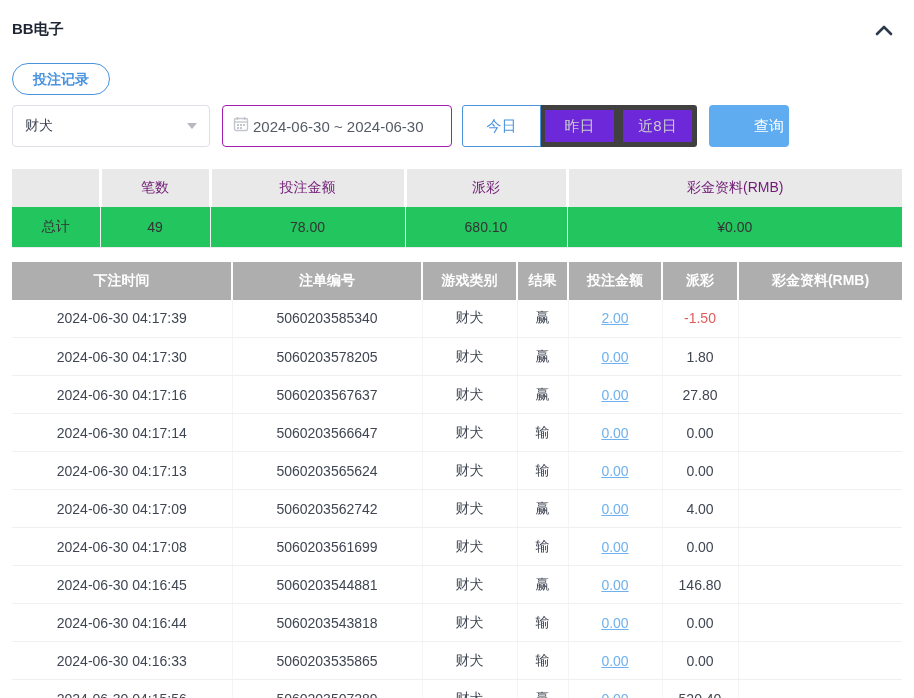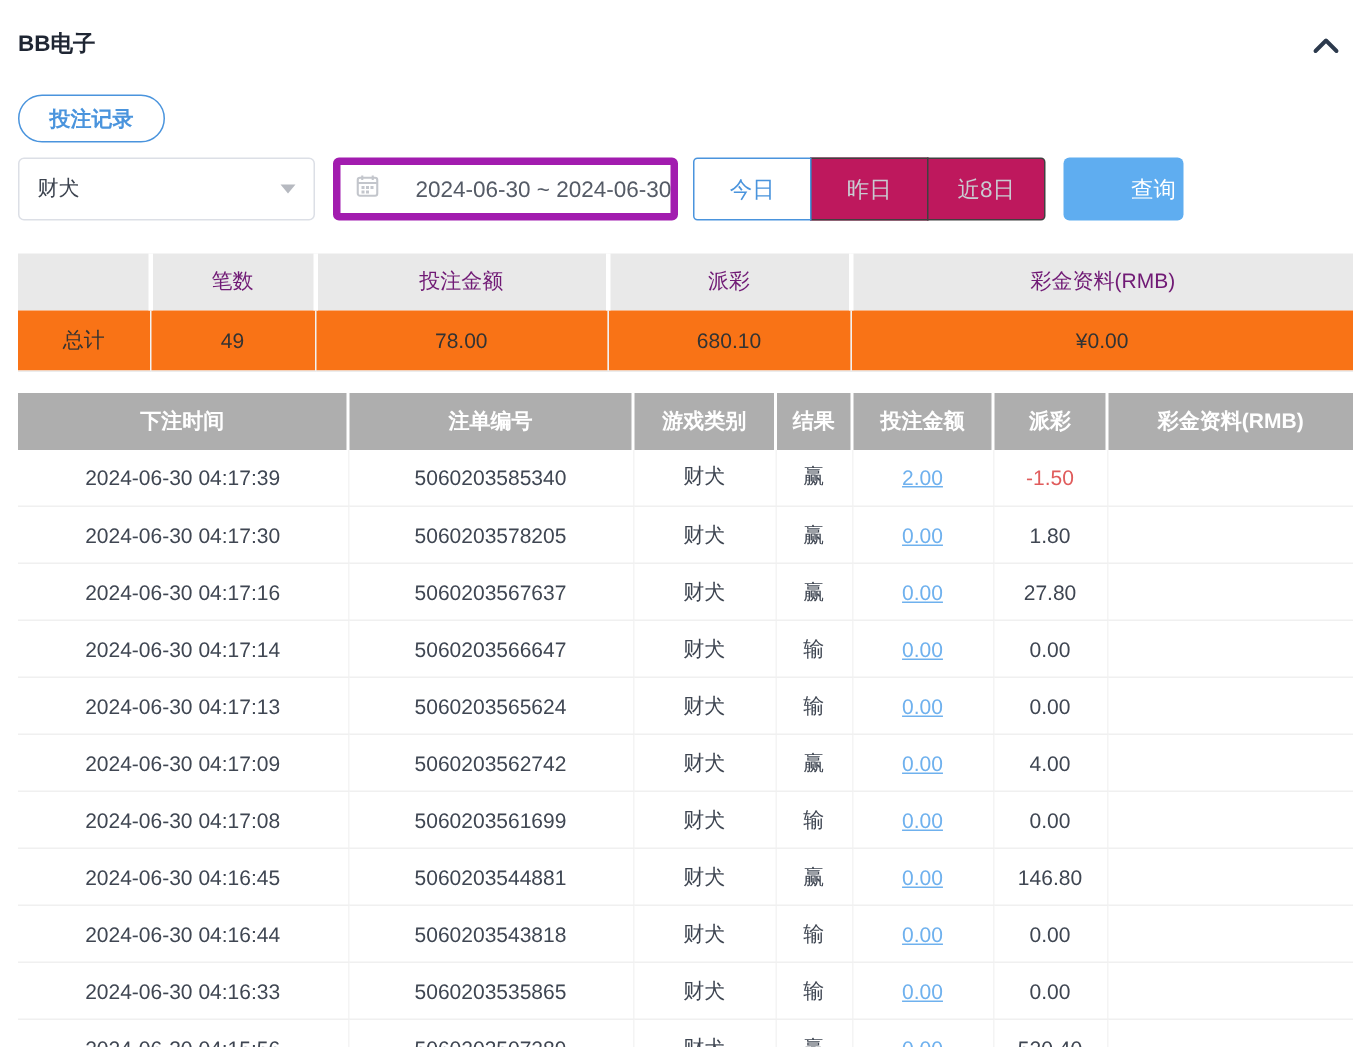--- a/index.html
+++ b/index.html
@@ -41,47 +41,47 @@
     width: 198px; height: 42px; border: 1px solid #dcdfe6; border-radius: 4px;
     display: flex; align-items: center; justify-content: space-between;
     padding: 0 12px; cursor: pointer; background: #fff;
   }
   .select .sel-text { font-size: 14px; color: #3d4450; }
   .caret-down {
     width: 0; height: 0; border-left: 5px solid transparent; border-right: 5px solid transparent;
     border-top: 6px solid #b6b9c0;
   }
   .date-range {
-    width: 230px; height: 42px; border: 5px solid #a21caf; border-radius: 4px;
-    display: flex; align-items: center; gap: 24px; padding: 0 10px;
+    width: 230px; height: 42px; border: 1px solid #a21caf; border-radius: 4px;
+    display: flex; align-items: center; gap: 4px; padding: 0 10px;
     cursor: pointer; background: #fff; margin-left: 0;
   }
   .date-range .dr-text { font-size: 15px; color: #555b66; white-space: nowrap; }
   .seg-group { display: flex; margin-left: -2px; }
   .seg-btn {
-    width: 79px; height: 42px; background: #be185d; border: 1px solid #404040;
+    width: 79px; height: 42px; background: #6d28d9; border: 5px solid #404040;
     font-size: 15px; color: #c9ccd2; cursor: pointer; margin-left: -1px;
   }
   .seg-btn:first-child { margin-left: 0; border-radius: 3px 0 0 3px; }
   .seg-btn:last-child { border-radius: 0 3px 3px 0; }
   .seg-btn.active { border: 1px solid var(--accent); color: var(--accent); position: relative; z-index: 1; background: #fff; }
   .query-btn {
     width: 80px; height: 42px; border: none; border-radius: 4px;
     background: var(--query-bg); color: #fff; font-size: 15px; cursor: pointer; margin-left: 0; padding-left: 40px;
   }
 
   
   .summary { margin: 22px 12px 0 12px; border-collapse: collapse; table-layout: fixed; width: 890px; }
   .summary th {
     background: #e9e9e9; color: #701a75; font-weight: normal; font-size: 14px;
     height: 38px; border-right: 3px solid #fff; text-align: center;
   }
   .summary th:last-child { border-right: none; }
   .summary td {
-    background: #f97316; color: #333; font-size: 14px; height: 40px; text-align: center;
+    background: #22c55e; color: #333; font-size: 14px; height: 40px; text-align: center;
     border-right: 1px solid #f2f2f2; border-bottom: 1px solid #ececec;
   }
   .summary td:last-child { border-right: none; }
 
   
   .records { margin: 14px 12px 0 12px; border-collapse: collapse; table-layout: fixed; width: 890px; }
   .records th {
     background: #aeaeae; color: #fff; font-weight: bold; font-size: 14px;
     height: 38px; border-right: 2px solid #fff; 
   }

